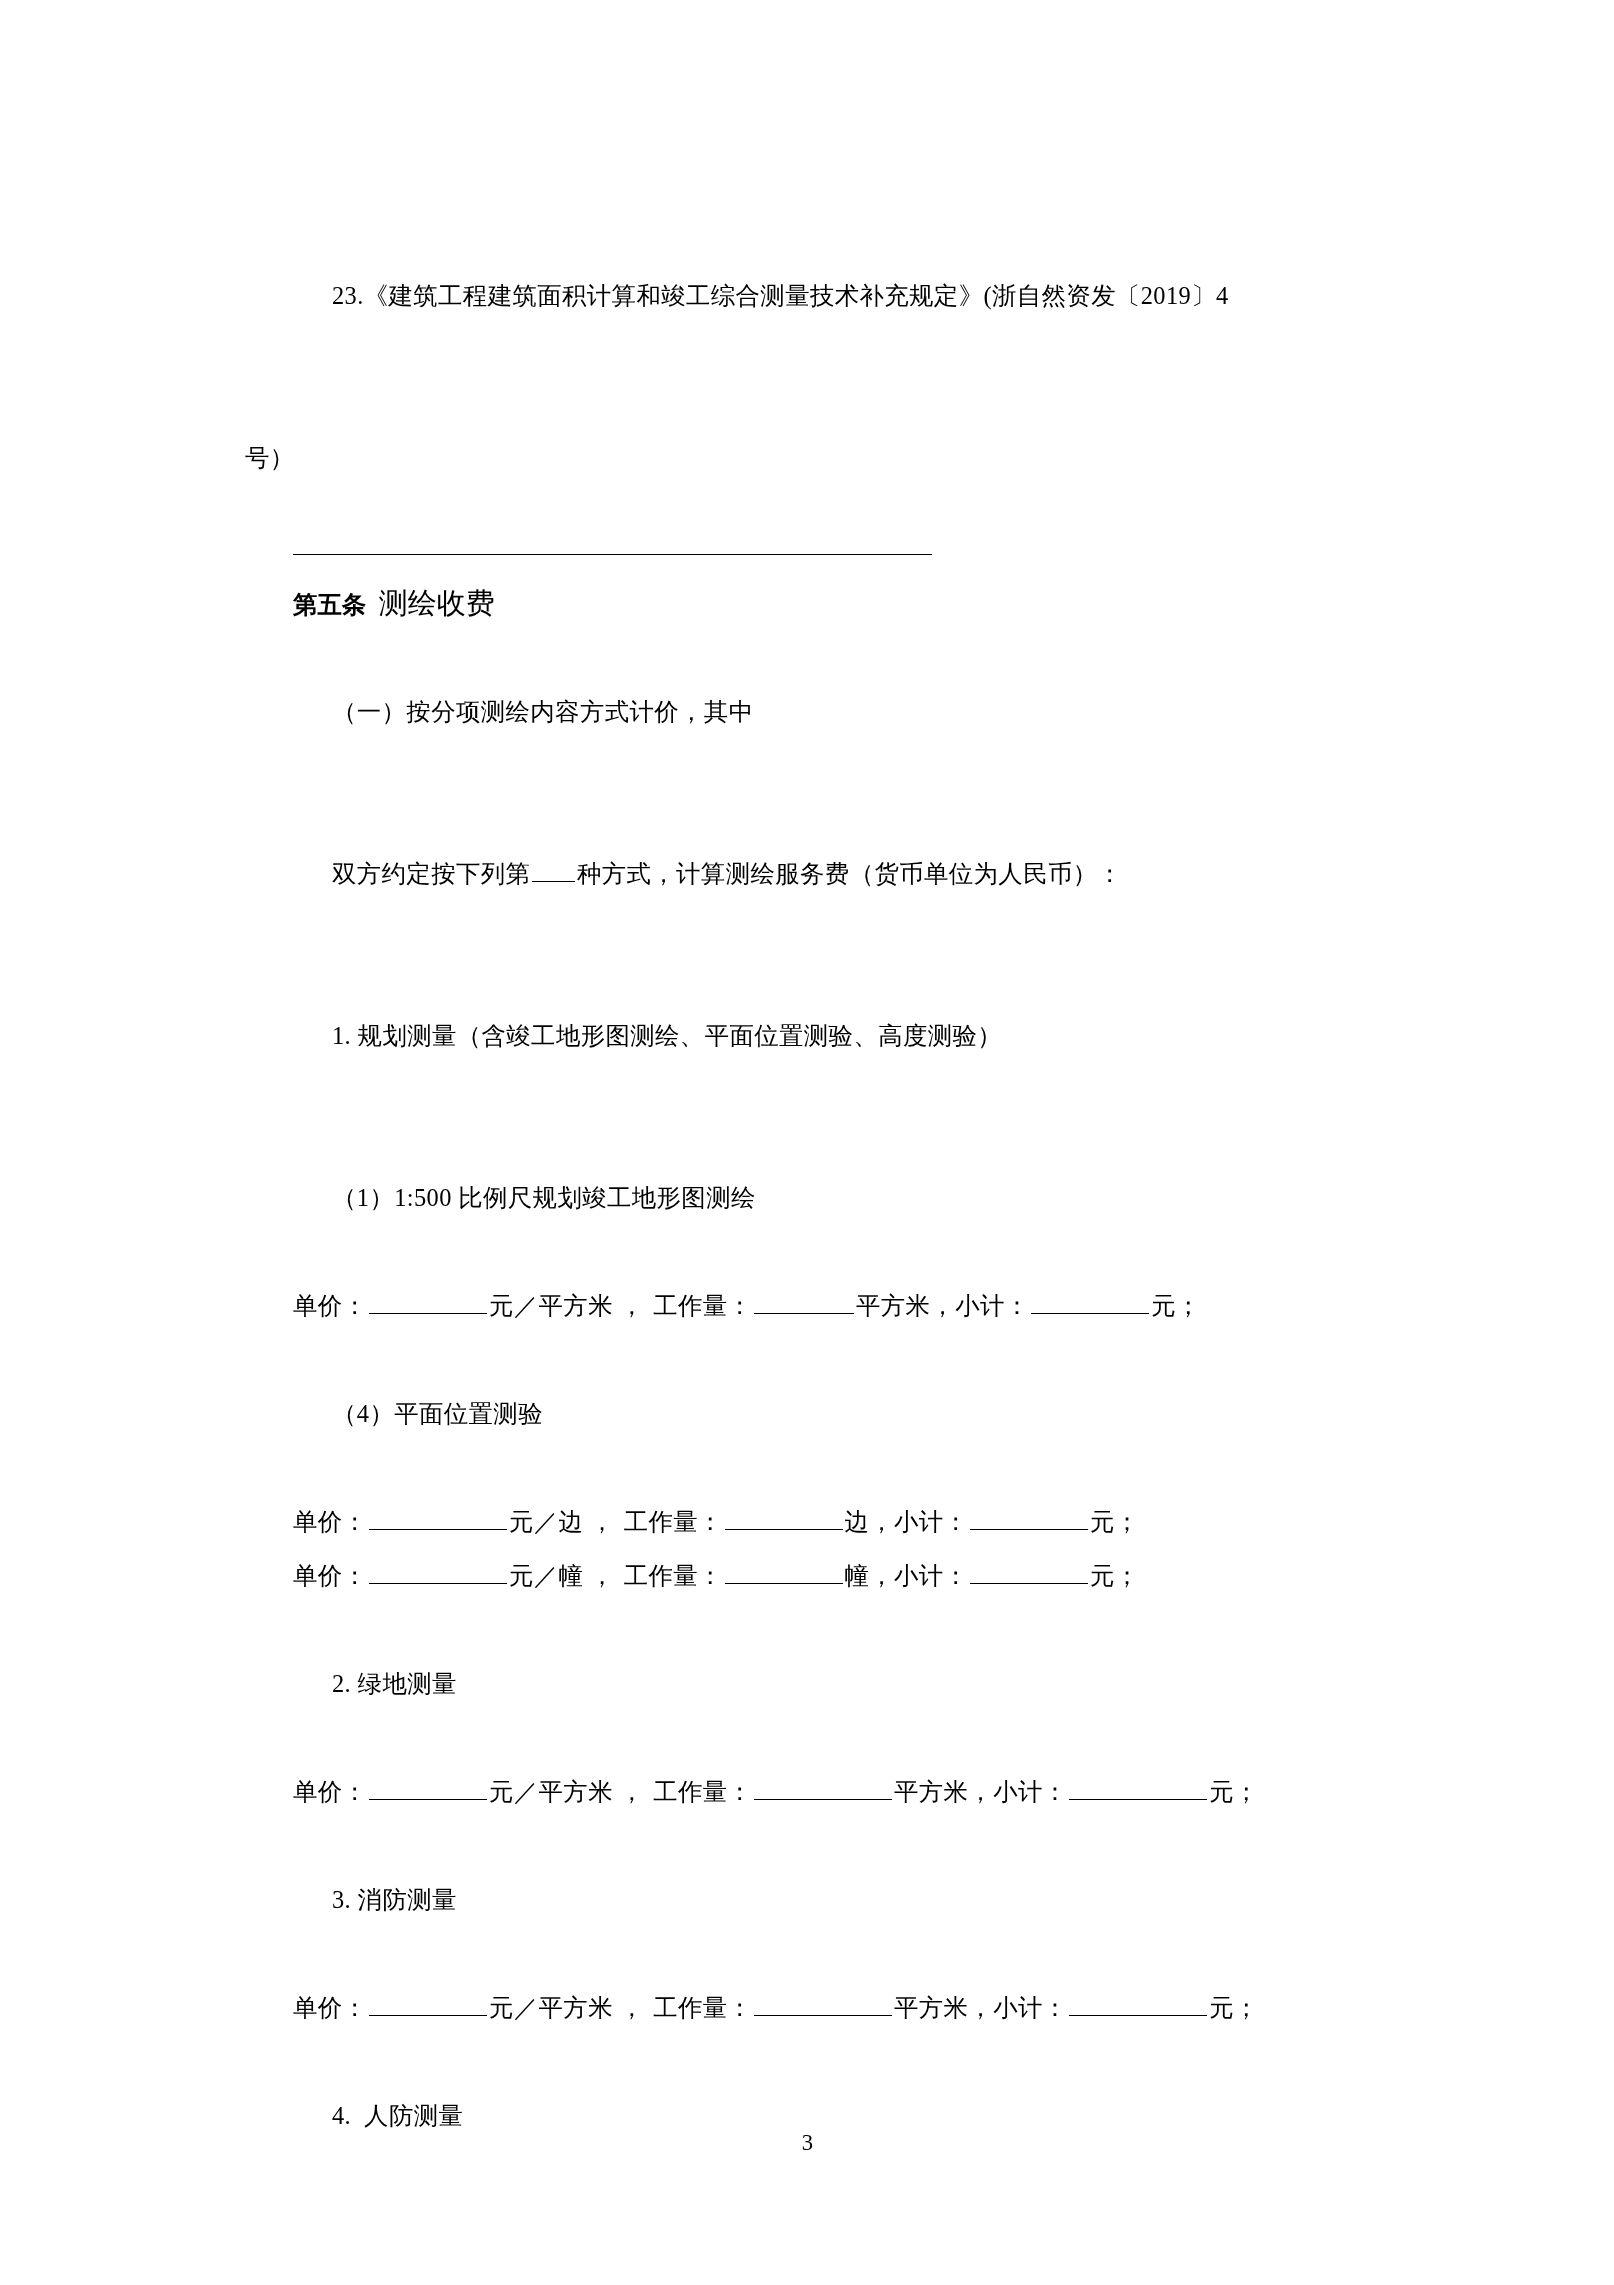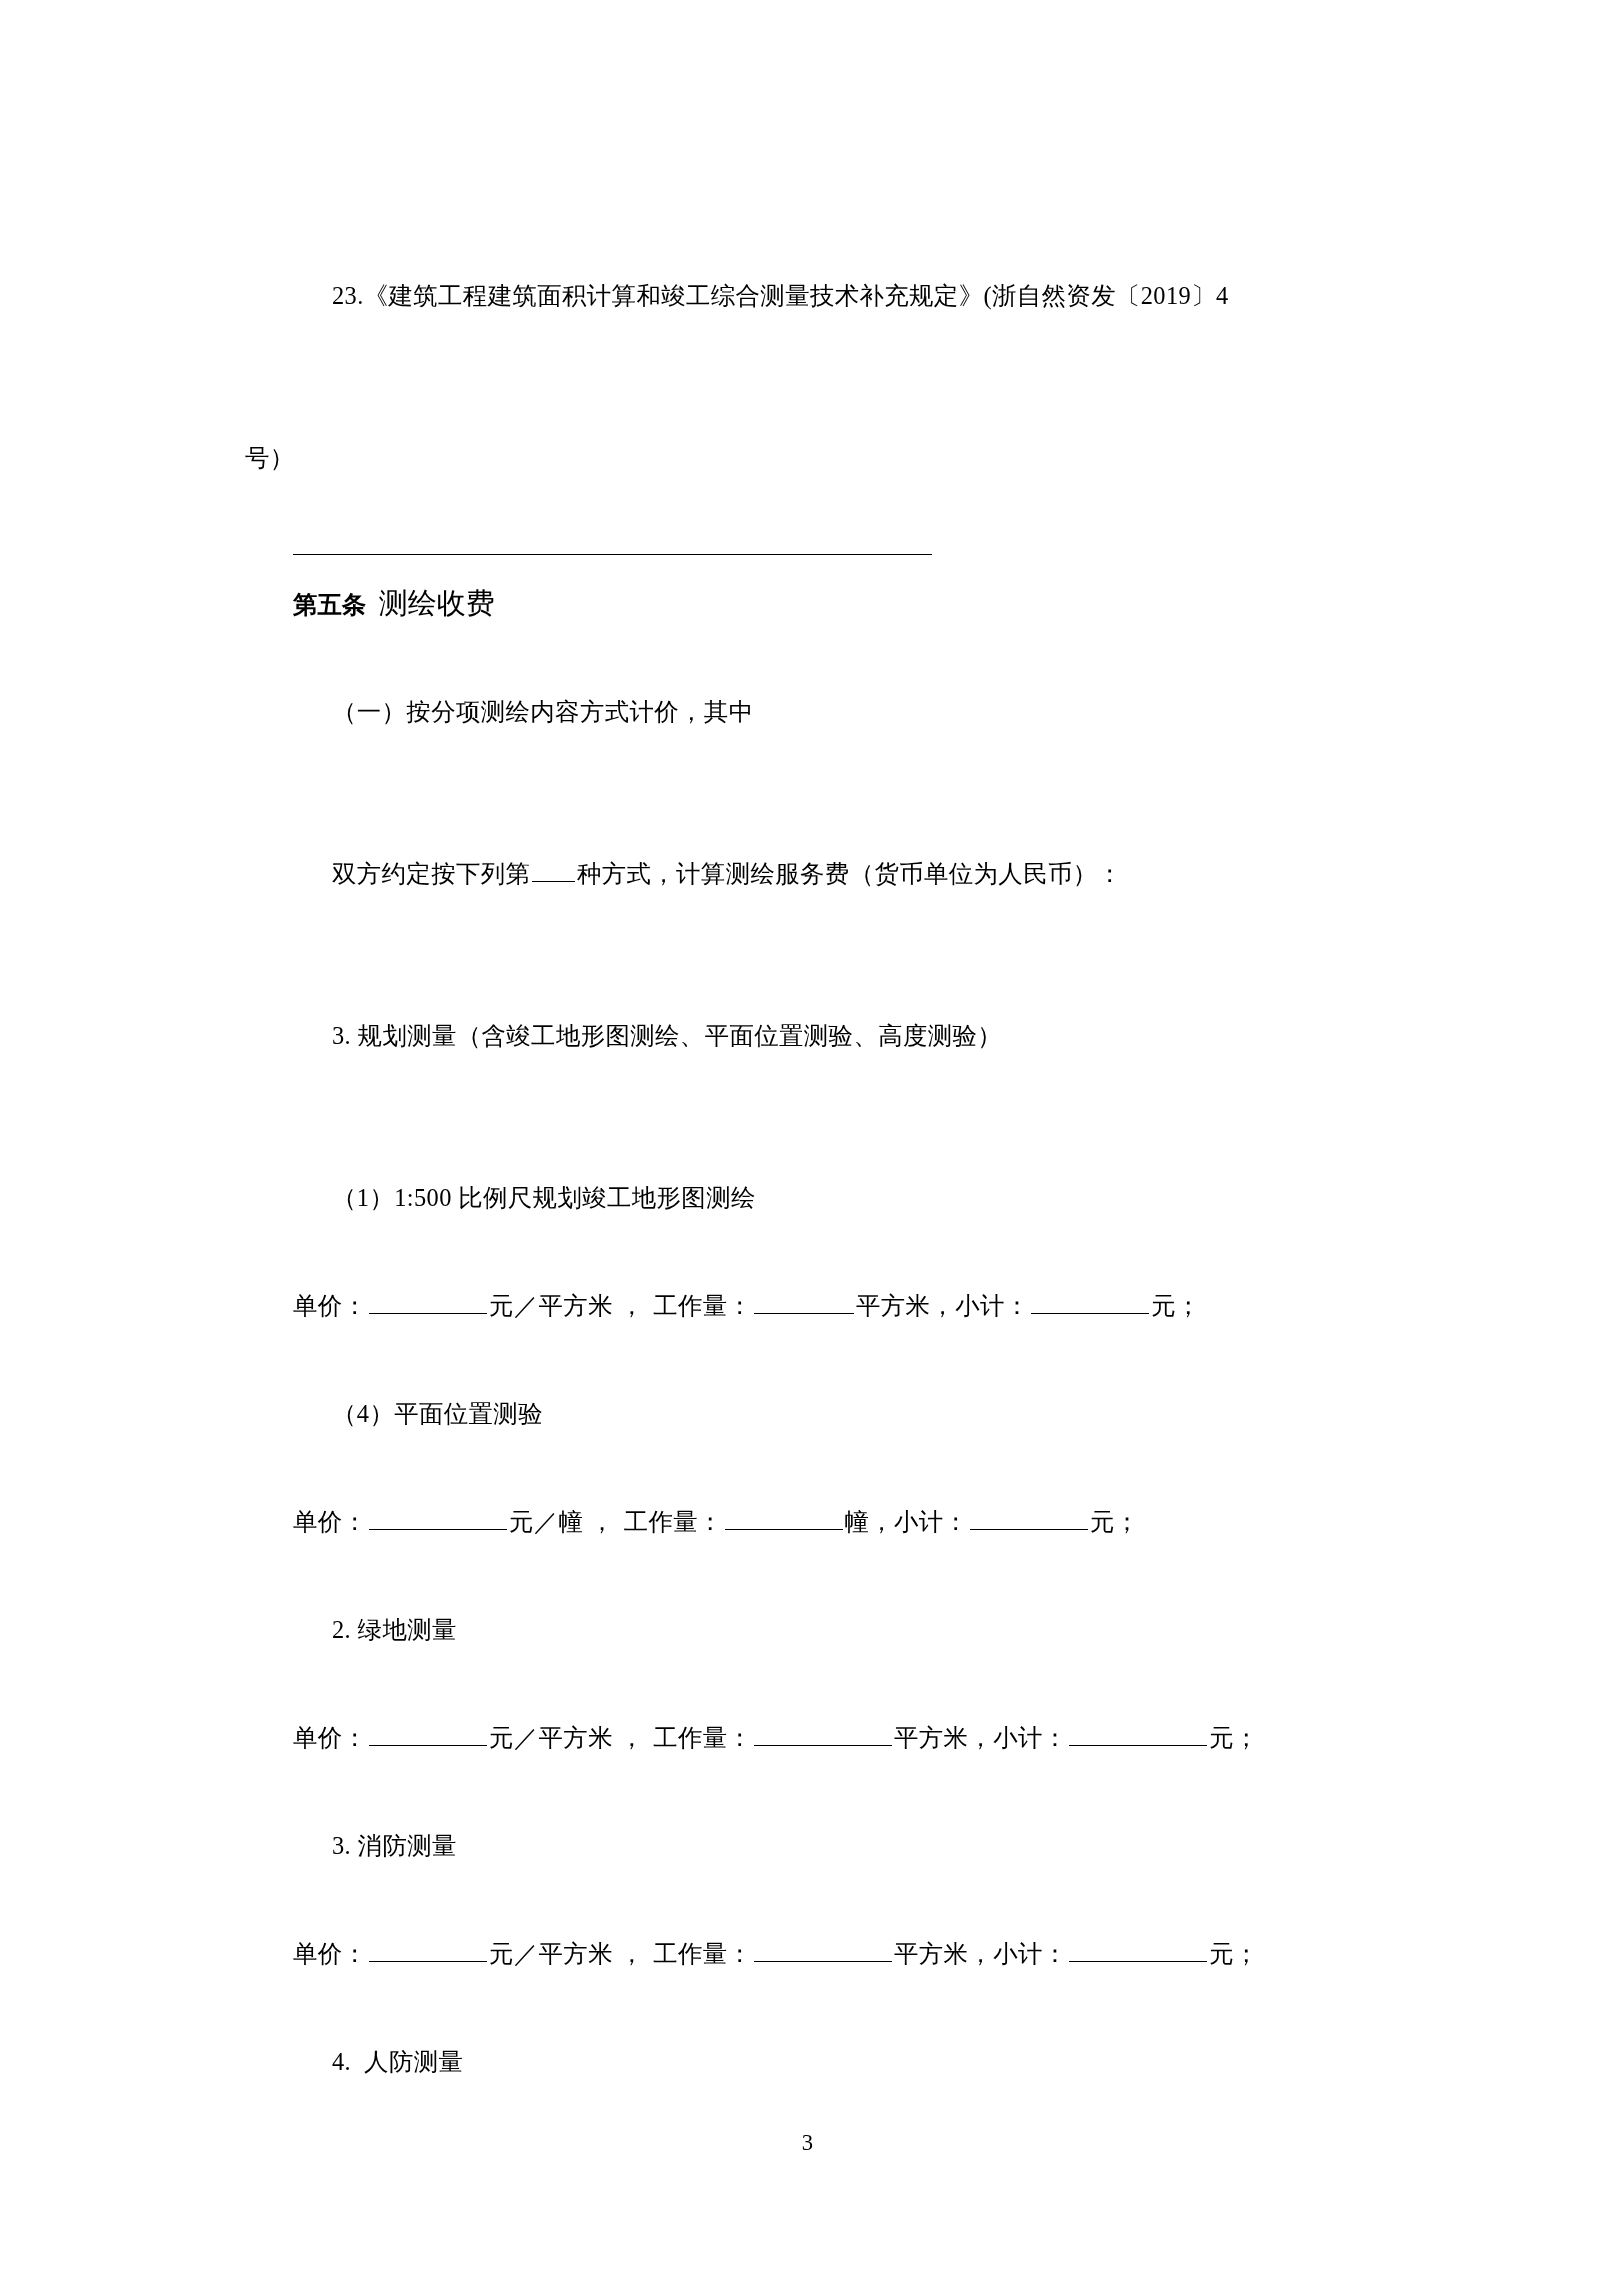--- a/index.html
+++ b/index.html
@@ -108,35 +108,38 @@
 
     <div class="line indent">
       <span>（一）按分项测绘内容方式计价，其中</span>
     </div>
 
     <div class="line indent">
       <span>双方约定按下列第</span><span class="blank b-xs"></span><span>种方式，计算测绘服务费（货币单位为人民币）：</span>
     </div>
 
     <div class="line indent">
-      <span>3. 规划测量（含竣工地形图测绘、平面位置测验、高度测验）</span>
+      <span>1. 规划测量（含竣工地形图测绘、平面位置测验、高度测验）</span>
     </div>
 
     <div class="line indent">
       <span>（1）1:500 比例尺规划竣工地形图测绘</span>
     </div>
 
     <div class="line indent nowrap">
       <span>单价：</span><span class="blank b-lg"></span><span>元／平方米 ，</span><span style="padding-left:9px;">工作量：</span><span class="blank b-md"></span><span>平方米，</span><span>小计：</span><span class="blank b-lg"></span><span>元；</span>
     </div>
 
     <div class="line indent">
       <span>（4）平面位置测验</span>
     </div>
 
+    <div class="line indent nowrap">
+      <span>单价：</span><span class="blank b-xl"></span><span>元／边 ，</span><span style="padding-left:9px;">工作量：</span><span class="blank b-lg"></span><span>边，</span><span>小计：</span><span class="blank b-lg"></span><span>元；</span>
+    </div>
 
 
     <div class="line indent nowrap">
       <span>单价：</span><span class="blank b-xl"></span><span>元／幢 ，</span><span style="padding-left:9px;">工作量：</span><span class="blank b-lg"></span><span>幢，</span><span>小计：</span><span class="blank b-lg"></span><span>元；</span>
     </div>
 
     <div class="line indent">
       <span>2. 绿地测量</span>
     </div>
 

